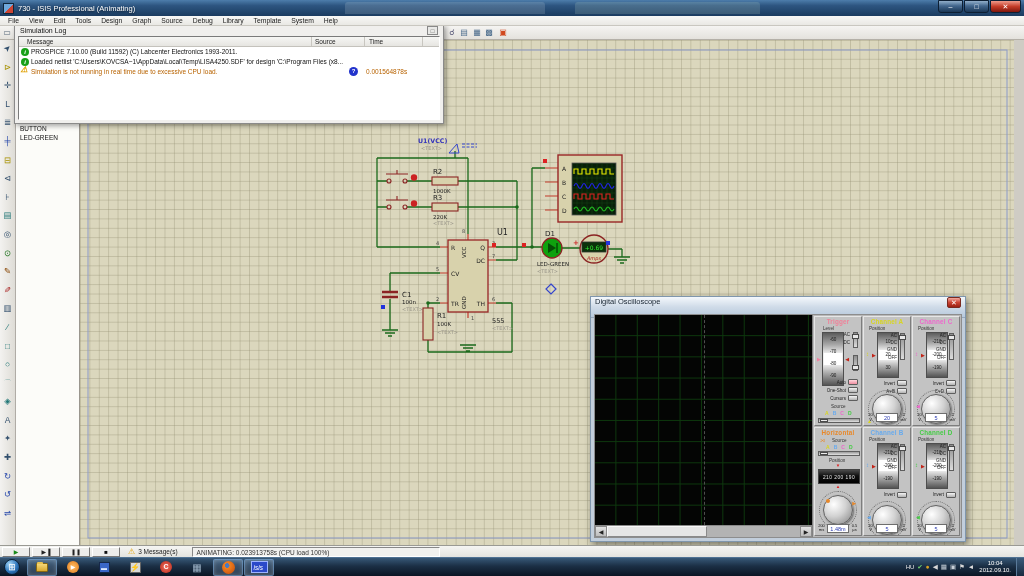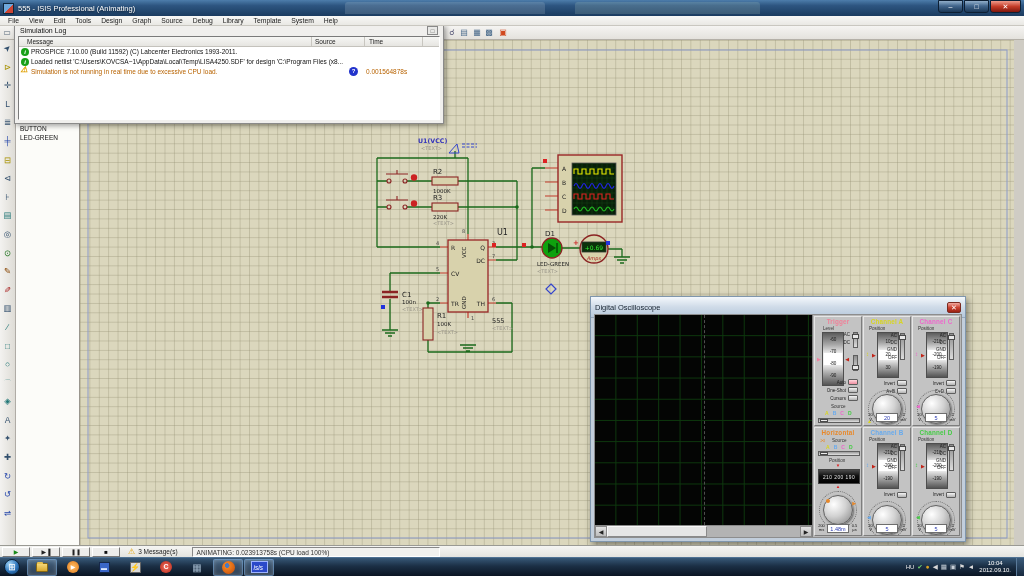--- a/index.html
+++ b/index.html
@@ -57,21 +57,21 @@
 .log-msg{position:absolute;left:12px;top:1px;}
 .log-src{position:absolute;left:330px;top:0;width:9px;height:9px;border-radius:50%;background:#2233cc;color:#fff;font-size:6px;line-height:9px;text-align:center;font-weight:bold;}
 .log-time{position:absolute;left:347px;top:1px;color:#b86300;}
 .li{position:absolute;left:2px;top:1px;width:8px;height:8px;border-radius:50%;background:#18a018;color:#fff;font-size:6px;line-height:8px;text-align:center;font-style:italic;font-weight:bold;}
 .lw{position:absolute;left:1px;top:-1px;font-size:8px;color:#e0a000;background:none;border-radius:0;}
 .warn-text{color:#b86300;}
 
 
 .scope-win{position:absolute;left:590px;top:296px;width:376px;height:246px;z-index:40;
   background:#c2cedb;border:1px solid #7f96ad;box-shadow:2px 3px 7px rgba(0,0,0,.45);}
-.scope-title-bar{height:21px;display:flex;align-items:center;padding:0 4px;
+.scope-title-bar{height:21px;display:flex;padding:0 4px;
   background:linear-gradient(180deg,#f4f8fc,#cfdbe8 50%,#b7c9dc);border-bottom:1px solid #96a8bc;}
 .scope-title{font-size:7.5px;color:#15222f;}
 .scope-close{margin-left:auto;width:14px;height:11px;border:1px solid #7a2a20;border-radius:2px;
   background:linear-gradient(#f2a9a0,#cb4433 50%,#9b2013);color:#fff;font-size:7px;line-height:9px;text-align:center;}
 .scope-body{position:absolute;left:3px;right:3px;top:17px;bottom:3px;background:#b9b9b9;border:1px solid #8d8d8d;display:flex;}
 .scope-screen-col{width:218px;display:flex;flex-direction:column;border-right:1px solid #808080;}
 .scope-screen{flex:1;position:relative;background:#040504;
   background-image:linear-gradient(#0d380d 1px,transparent 1px),linear-gradient(90deg,#0d380d 1px,transparent 1px);
   background-size:21.4px 21.2px;background-position:-1px -1px;}
 .scope-trigline{position:absolute;left:50%;top:0;bottom:0;border-left:1px dashed #4e4e4e;}
@@ -138,21 +138,21 @@
 .tray{margin-left:auto;display:flex;align-items:center;gap:3px;font-size:6px;color:#e8e8e8;}
 .tray-ic{font-size:6.5px;line-height:8px;}
 .clock{text-align:center;font-size:6px;line-height:7px;color:#fff;margin:0 5px;}
 .show-desktop{width:8px;height:19px;border-left:1px solid #5a7a9a;background:linear-gradient(#3a5a7a,#16283c);}
 </style>
 </head>
 <body>
 
 <div class="titlebar">
   <div class="app-icon"></div>
-  <div class="title">555 - ISIS Professional (Animating)</div>
+  <div class="title">730 - ISIS Professional (Animating)</div>
   <div class="tb-ghost" style="left:345px;width:200px;"></div>
   <div class="tb-ghost" style="left:575px;width:185px;background:rgba(200,220,200,.18);"></div>
   <div class="win-controls">
     <div class="win-btn">–</div>
     <div class="win-btn">□</div>
     <div class="win-btn close">✕</div>
   </div>
 </div>
 
 <div class="menubar">

